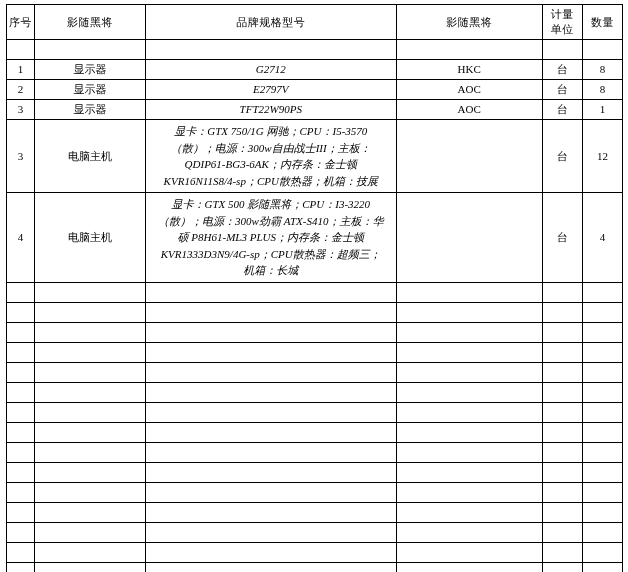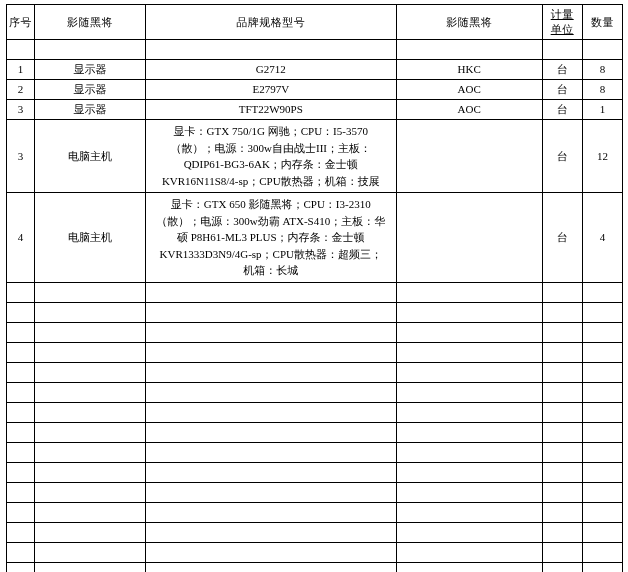--- a/index.html
+++ b/index.html
@@ -44,25 +44,25 @@
     height: 34px;
     letter-spacing: 0.5px;
   }
   .col-seq   { width: 28px; }
   .col-name  { width: 110px; }
   .col-spec  { width: 250px; }
   .col-maker { width: 145px; }
   .col-unit  { width: 40px; }
   .col-qty   { width: 40px; }
 
-  .hdr-two-line { line-height: 1.15; text-decoration: underline; }
+  .hdr-two-line { line-height: 1.15; }
 
   td.cell-seq, td.cell-unit, td.cell-qty { font-size: 11px; }
   td.cell-name { font-size: 11.5px; }
-  td.cell-spec { font-size: 11px; padding: 2px 6px; }
+  td.cell-spec { font-size: 11px; padding: 2px 6px; font-style: italic; }
   td.cell-spec.multi {
     text-align: center;
     line-height: 1.5;
     padding: 3px 10px;
   }
   td.cell-maker { font-size: 11px; }
 
   tr.empty-row td { height: 19px; }
   tr.data-row td { height: 19px; }
 </style>
@@ -129,21 +129,21 @@
           <td class="cell-seq" style="height: 58px;">3</td>
           <td class="cell-name" style="height: 58px;">电脑主机</td>
           <td class="cell-spec multi" style="height: 58px; text-align: center;">显卡：GTX 750/1G 网驰；CPU：I5-3570（散）；电源：300w自由战士III；主板：QDIP61-BG3-6AK；内存条：金士顿KVR16N11S8/4-sp；CPU散热器；机箱：技展</td>
           <td class="cell-maker" style="height: 58px;"></td>
           <td class="cell-unit" style="height: 58px;">台</td>
           <td class="cell-qty" style="height: 58px;">12</td>
         </tr>
         <tr class="data-row">
           <td class="cell-seq" style="height: 58px;">4</td>
           <td class="cell-name" style="height: 58px;">电脑主机</td>
-          <td class="cell-spec multi" style="height: 58px;">显卡：GTX 650 影随黑将；CPU：I3-2310（散）；电源：300w劲霸 ATX-S410；主板：华硕 P8H61-ML3 PLUS；内存条：金士顿KVR1333D3N9/4G-sp；CPU散热器：超频三；机箱：长城</td>
+          <td class="cell-spec multi" style="height: 58px;">显卡：GTX 500 影随黑将；CPU：I3-3220（散）；电源：300w劲霸 ATX-S410；主板：华硕 P8H61-ML3 PLUS；内存条：金士顿KVR1333D3N9/4G-sp；CPU散热器：超频三；机箱：长城</td>
           <td class="cell-maker" style="height: 58px;"></td>
           <td class="cell-unit" style="height: 58px;">台</td>
           <td class="cell-qty" style="height: 58px;">4</td>
         </tr>
         <tr class="empty-row">
           <td>&nbsp;</td>
           <td>&nbsp;</td>
           <td>&nbsp;</td>
           <td>&nbsp;</td>
           <td>&nbsp;</td>

